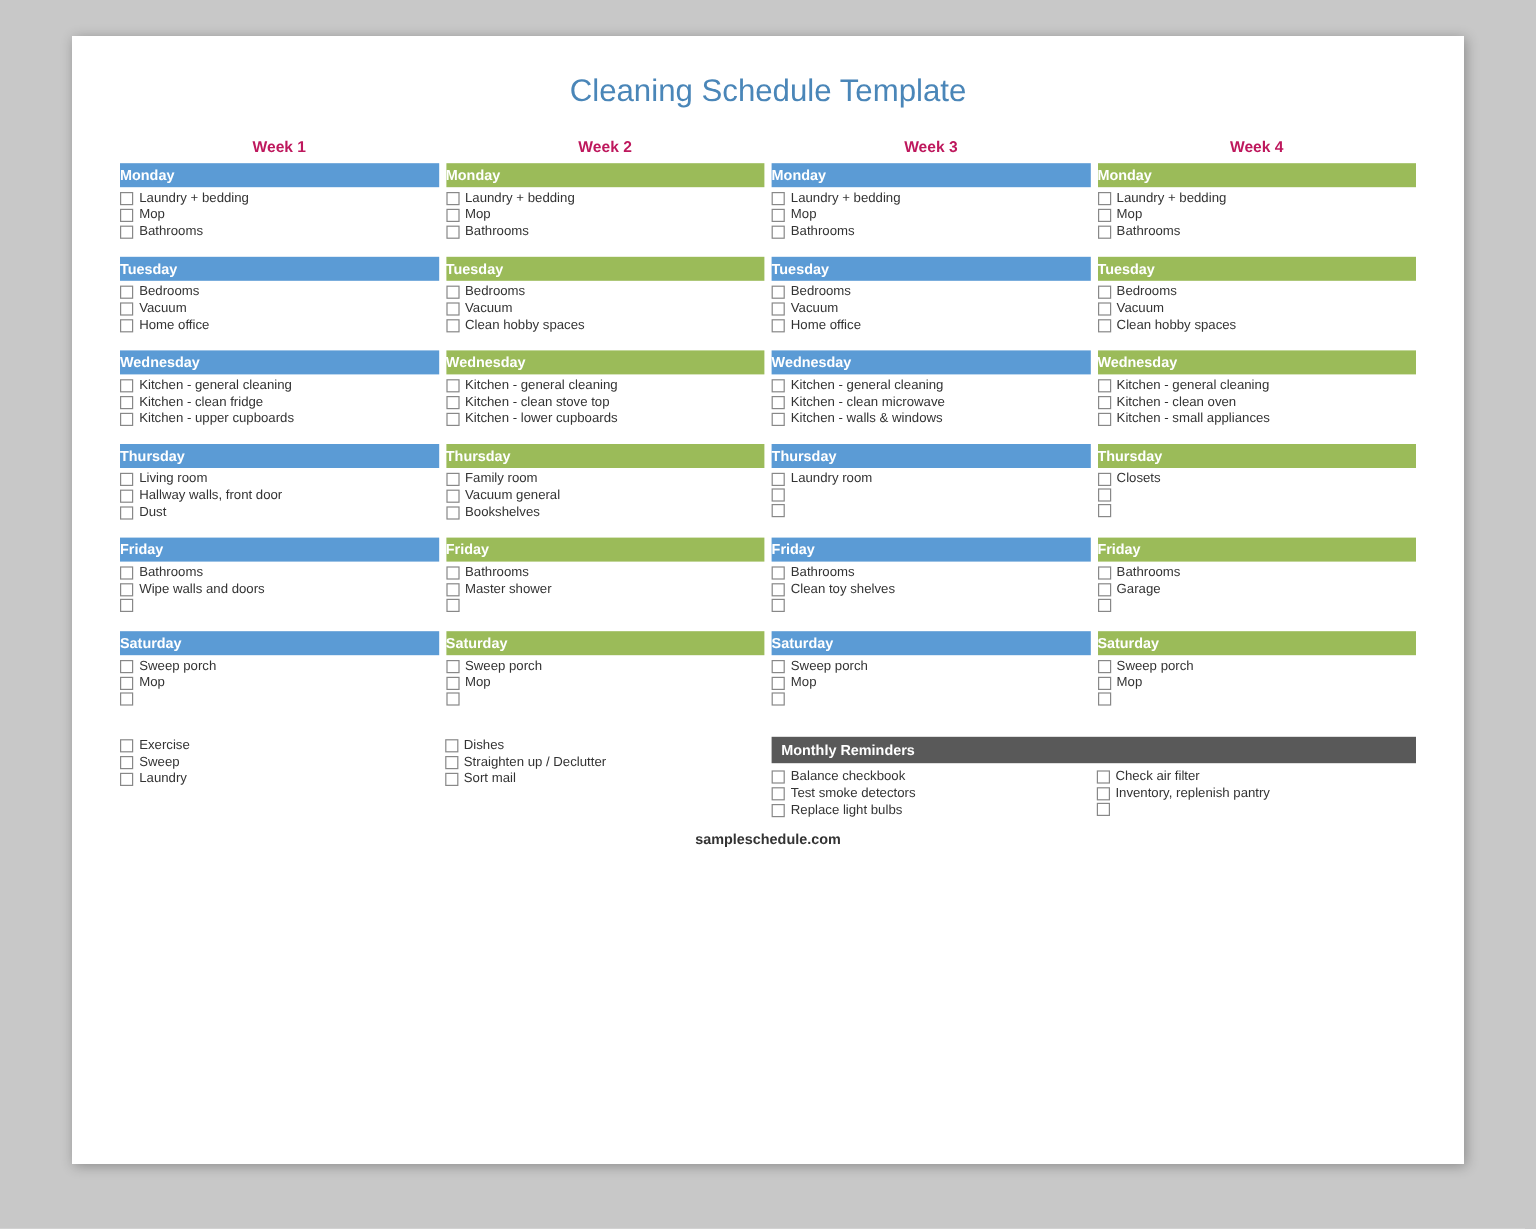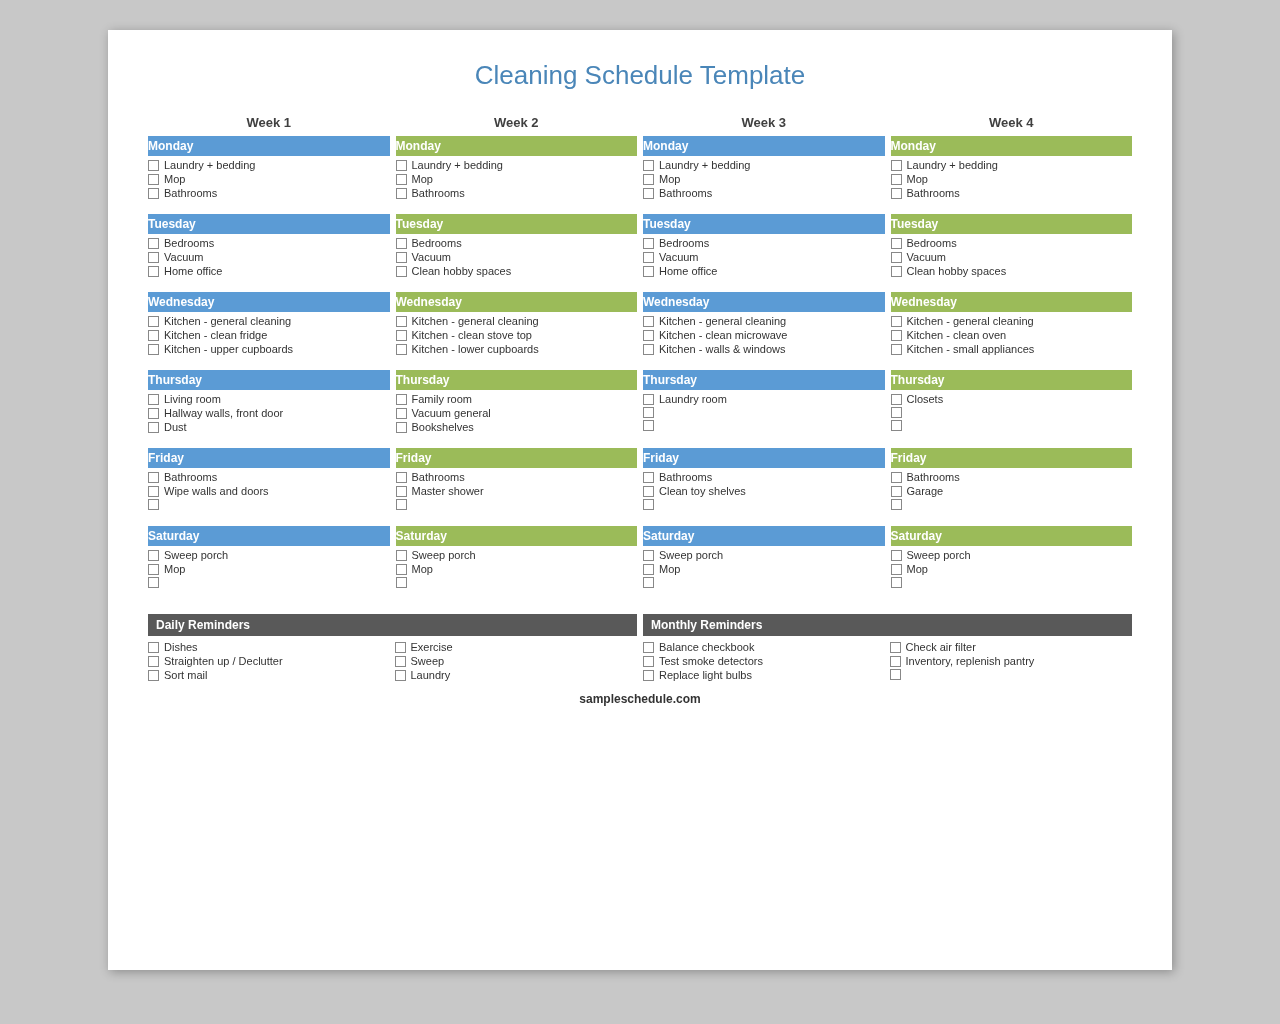--- a/index.html
+++ b/index.html
@@ -8,21 +8,21 @@
       display: flex;
       flex-direction: column;
       align-items: center;
       justify-content: flex-start;
       min-height: 1024px;
       font-family: Arial, sans-serif;
       padding: 30px 20px 10px;
     }
     .page {
       background: #fff;
-      width: 1064px;
+      width: 1160px;
       min-height: 940px;
       box-shadow: 2px 2px 10px rgba(0,0,0,0.3);
       padding: 30px 40px 20px;
       position: relative;
     }
     .page-title {
       text-align: center;
       font-size: 26px;
       color: #4a86b8;
       font-weight: normal;
@@ -32,21 +32,21 @@
       display: grid;
       grid-template-columns: repeat(4, 1fr);
       gap: 6px;
       margin-bottom: 10px;
     }
     .week-col {}
     .week-header {
       text-align: center;
       font-size: 13px;
       font-weight: bold;
-      color: #404040;
+      color: #be185d;
       margin-bottom: 6px;
     }
     .day-section {
       margin-bottom: 4px;
     }
     .day-header {
       font-size: 12px;
       color: #fff;
       font-weight: bold;
       padding: 3px 0;
@@ -517,51 +517,50 @@
             <li class="task-item">
               <span class="checkbox"></span>
             </li>
           </ul>
         </div>
       </div>
     </div>
 
   <div class="reminders-grid" id="reminders-container">
       <div class="reminder-block">
-        <div class="reminder-header">Daily Reminders</div>
         <div class="reminder-cols">
           <div class="reminder-col">
             <ul class="task-list">
               <li class="task-item">
                 <span class="checkbox"></span>
-                <span>Dishes</span>
-              </li>
-              <li class="task-item">
-                <span class="checkbox"></span>
-                <span>Straighten up / Declutter</span>
-              </li>
-              <li class="task-item">
-                <span class="checkbox"></span>
-                <span>Sort mail</span>
+                <span>Exercise</span>
+              </li>
+              <li class="task-item">
+                <span class="checkbox"></span>
+                <span>Sweep</span>
+              </li>
+              <li class="task-item">
+                <span class="checkbox"></span>
+                <span>Laundry</span>
               </li>
             </ul>
           </div>
           <div class="reminder-col">
             <ul class="task-list">
               <li class="task-item">
                 <span class="checkbox"></span>
-                <span>Exercise</span>
-              </li>
-              <li class="task-item">
-                <span class="checkbox"></span>
-                <span>Sweep</span>
-              </li>
-              <li class="task-item">
-                <span class="checkbox"></span>
-                <span>Laundry</span>
+                <span>Dishes</span>
+              </li>
+              <li class="task-item">
+                <span class="checkbox"></span>
+                <span>Straighten up / Declutter</span>
+              </li>
+              <li class="task-item">
+                <span class="checkbox"></span>
+                <span>Sort mail</span>
               </li>
             </ul>
           </div>
         </div>
       </div>
       <div class="reminder-block">
         <div class="reminder-header">Monthly Reminders</div>
         <div class="reminder-cols">
           <div class="reminder-col">
             <ul class="task-list">

